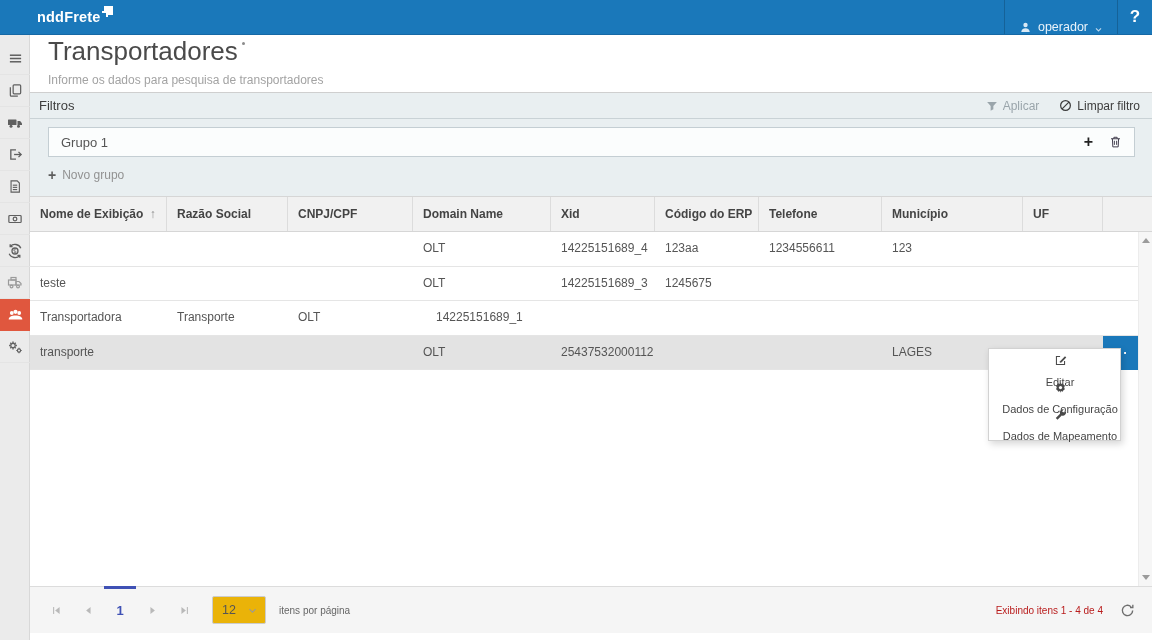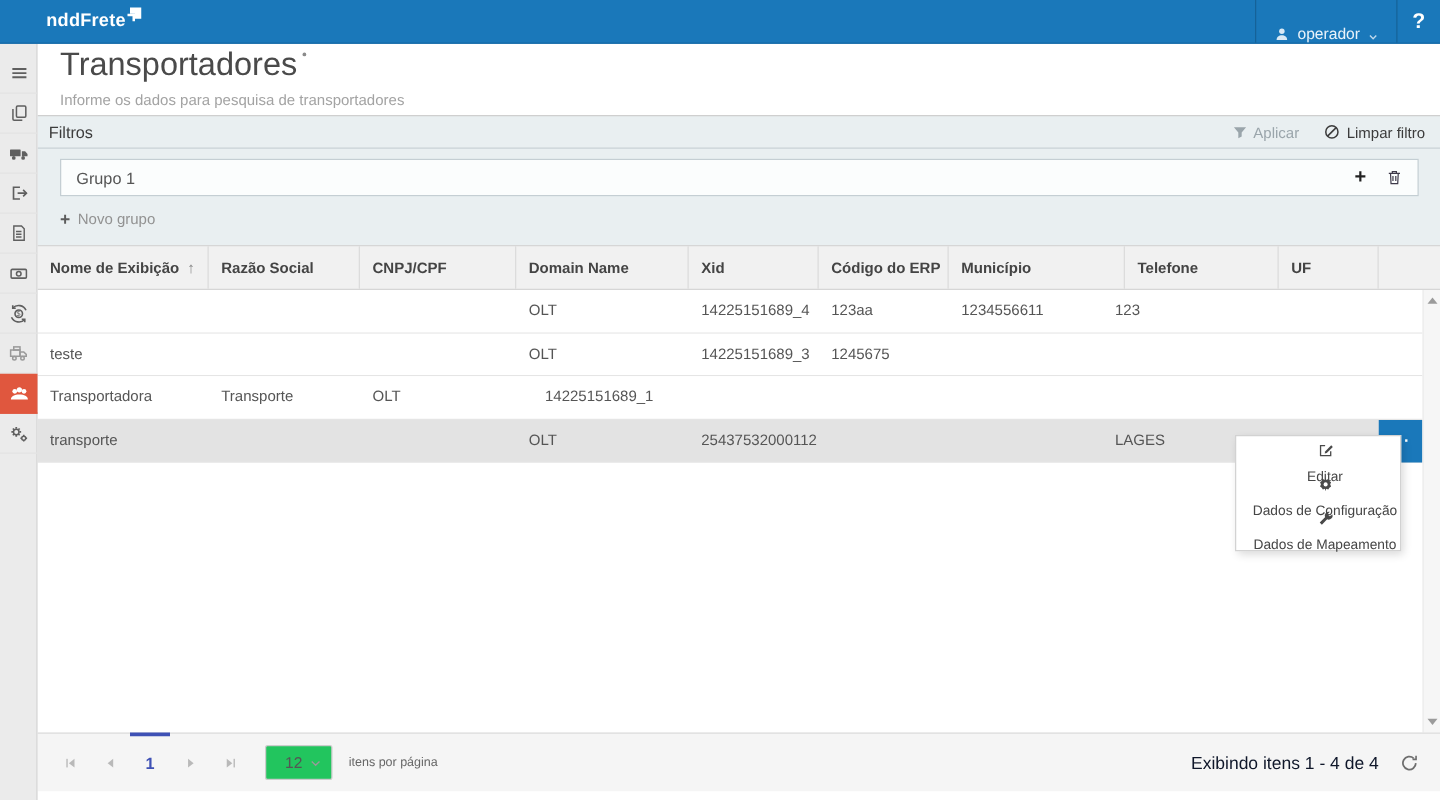--- a/index.html
+++ b/index.html
@@ -67,26 +67,26 @@
   
   .context-menu { position:absolute; left:988px; top:348px; width:133px; background:#fff; border:1px solid #d2d2d2; box-shadow:2px 3px 7px rgba(0,0,0,.16); z-index:50; padding:5px 0; }
   .cm-item { height:27px; display:flex; align-items:center; gap:9px; padding-left:11px; font-size:11px; color:#464646; cursor:pointer;flex-direction:column; }
   .cm-item .ico { color:#4a4a4a; flex:0 0 auto; }
 
   
   .pager { position:absolute; left:30px; top:586px; width:1122px; height:47px; background:#f5f5f5; border-top:1px solid #dcdcdc; display:flex; align-items:center; padding-left:10px; }
   .pg-btn { width:32px; display:flex; justify-content:center; align-items:center; color:#b9b9b9; cursor:pointer; }
   .pg-num { width:32px; text-align:center; font-size:13px; font-weight:bold; color:#3f51b5; cursor:pointer; }
   .pg-indicator { position:absolute; left:74px; top:-1px; width:32px; height:3px; background:#3f51b5; }
-  .pg-size { margin-left:12px; width:54px; height:28px; background:#22c55e; border:1px solid #ccc; border-radius:2px; display:flex; align-items:center; padding:0 7px 0 15px; cursor:pointer; }
+  .pg-size { margin-left:12px; width:54px; height:28px; background:#eab308; border:1px solid #ccc; border-radius:2px; display:flex; align-items:center; padding:0 7px 0 9px; cursor:pointer; }
   .pg-size span { font-size:12.5px; color:#555; }
   .pg-size .chev { margin-left:auto; color:#999; }
   .pg-label { margin-left:13px; font-size:10px; color:#666; }
   .pg-right { margin-left:auto; display:flex; align-items:center; gap:17px; padding-right:17px; }
-  .pg-summary { font-size:14px; color:#0f172a; }
+  .pg-summary { font-size:10px; color:#b91c1c; }
   .refresh { color:#6e6e6e; cursor:pointer; }
 </style>
 </head>
 <body>
 
 <div class="topbar">
   <div class="brand">
     <span>nddFrete</span>
     <span class="brand-glyph"></span>
   </div>
@@ -271,22 +271,22 @@
 </div>
 
 <div class="grid">
   <div class="grid-head">
     <div class="hcell c0"><span>Nome de Exibição</span> <span class="sort-arrow">↑</span></div>
     <div class="hcell c1">Razão Social</div>
     <div class="hcell c2">CNPJ/CPF</div>
     <div class="hcell c3">Domain Name</div>
     <div class="hcell c4">Xid</div>
     <div class="hcell c5">Código do ERP</div>
+    <div class="hcell c6">Telefone</div>
     <div class="hcell c7">Município</div>
-    <div class="hcell c6">Telefone</div>
     <div class="hcell c8">UF</div>
     <div class="hcell c9 last"></div>
   </div>
 
   <div class="grid-body">
     <div class="grow">
       <div class="cell c0"></div>
       <div class="cell c1"></div>
       <div class="cell c2"></div>
       <div class="cell c3">OLT</div>

